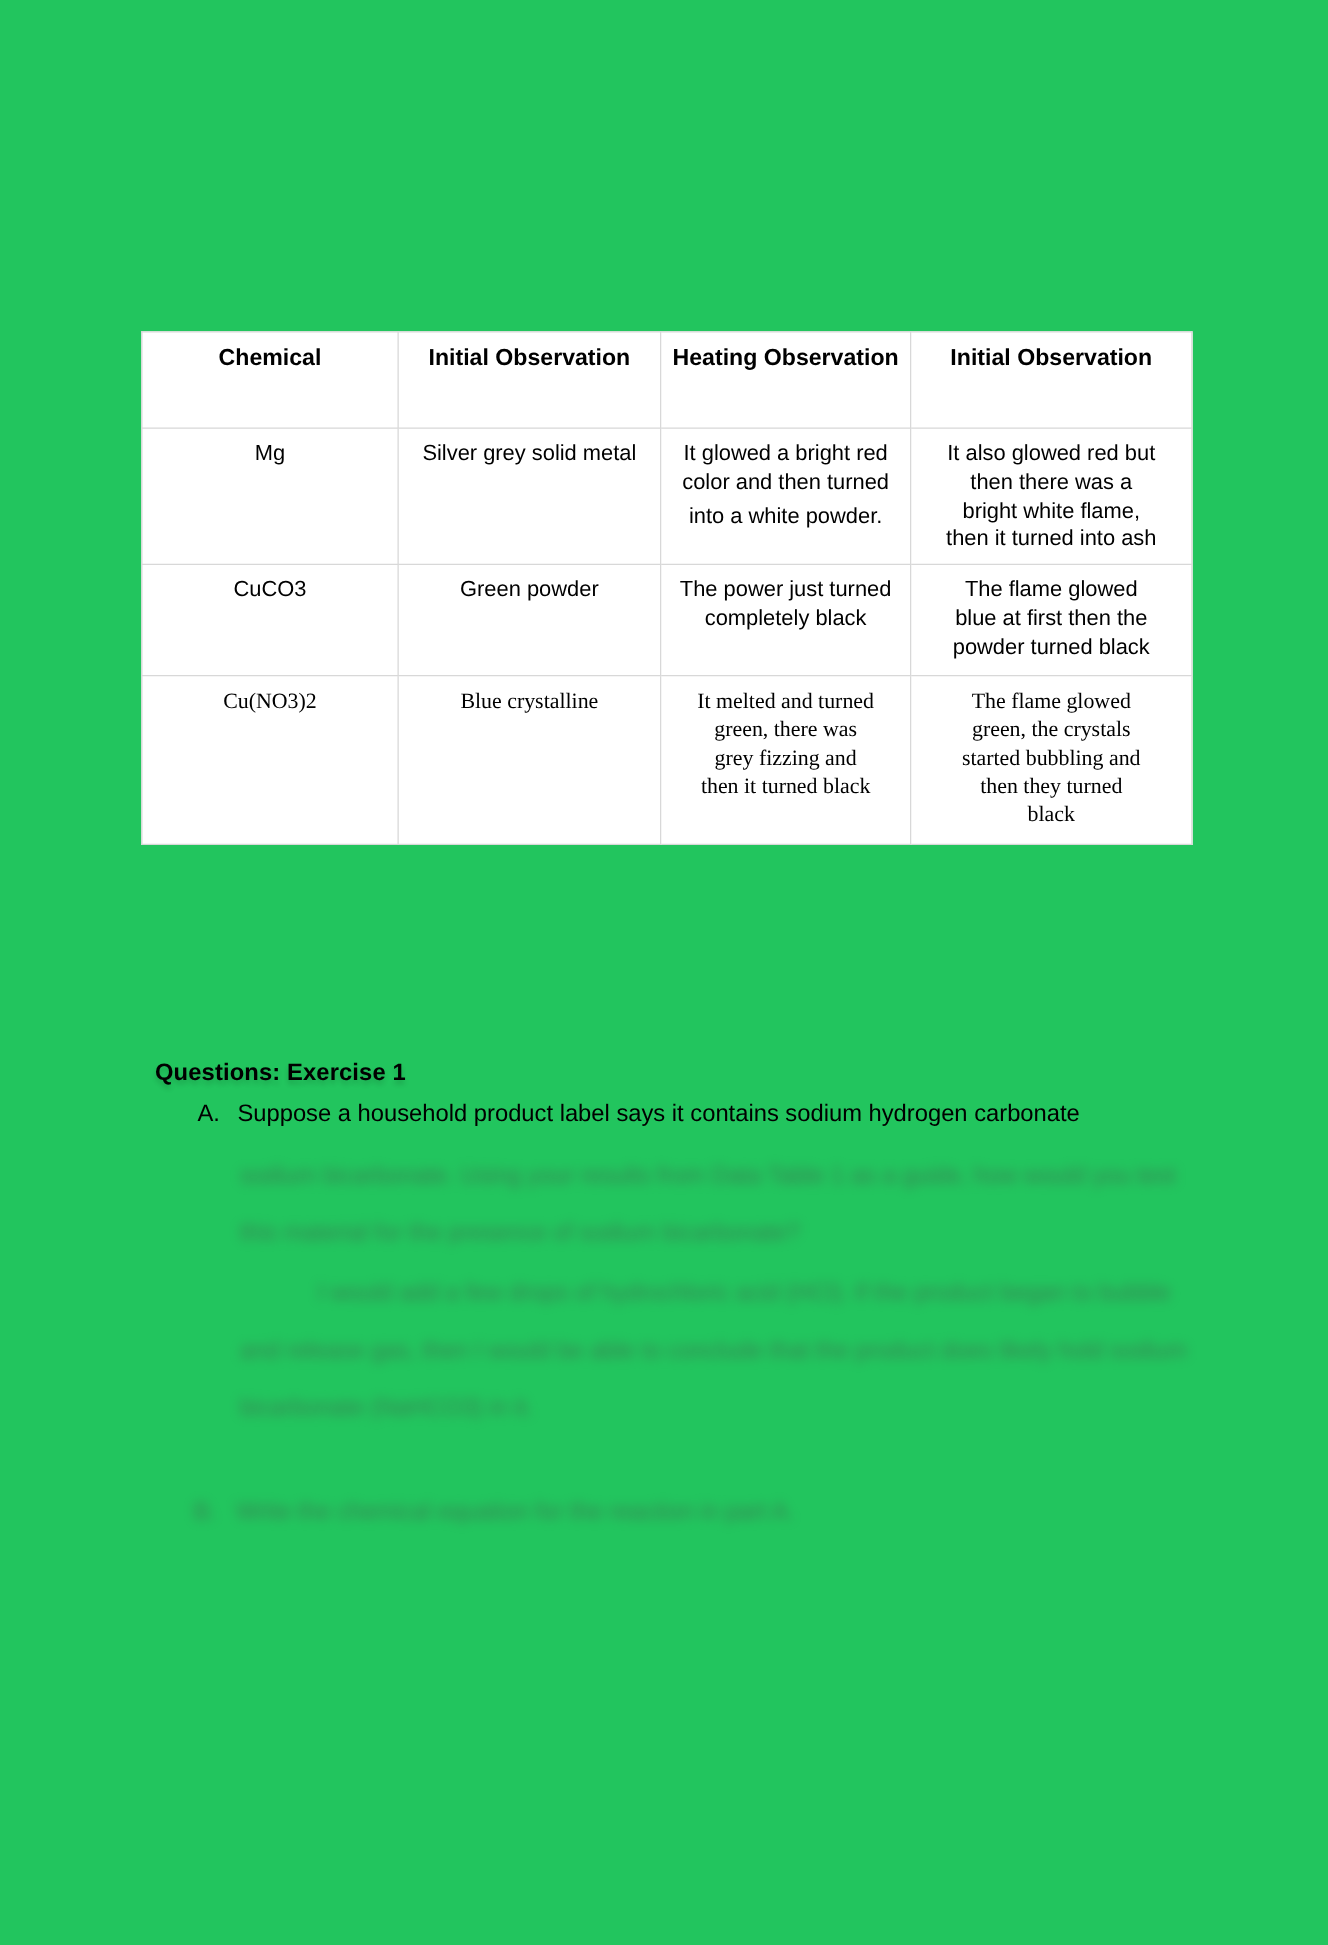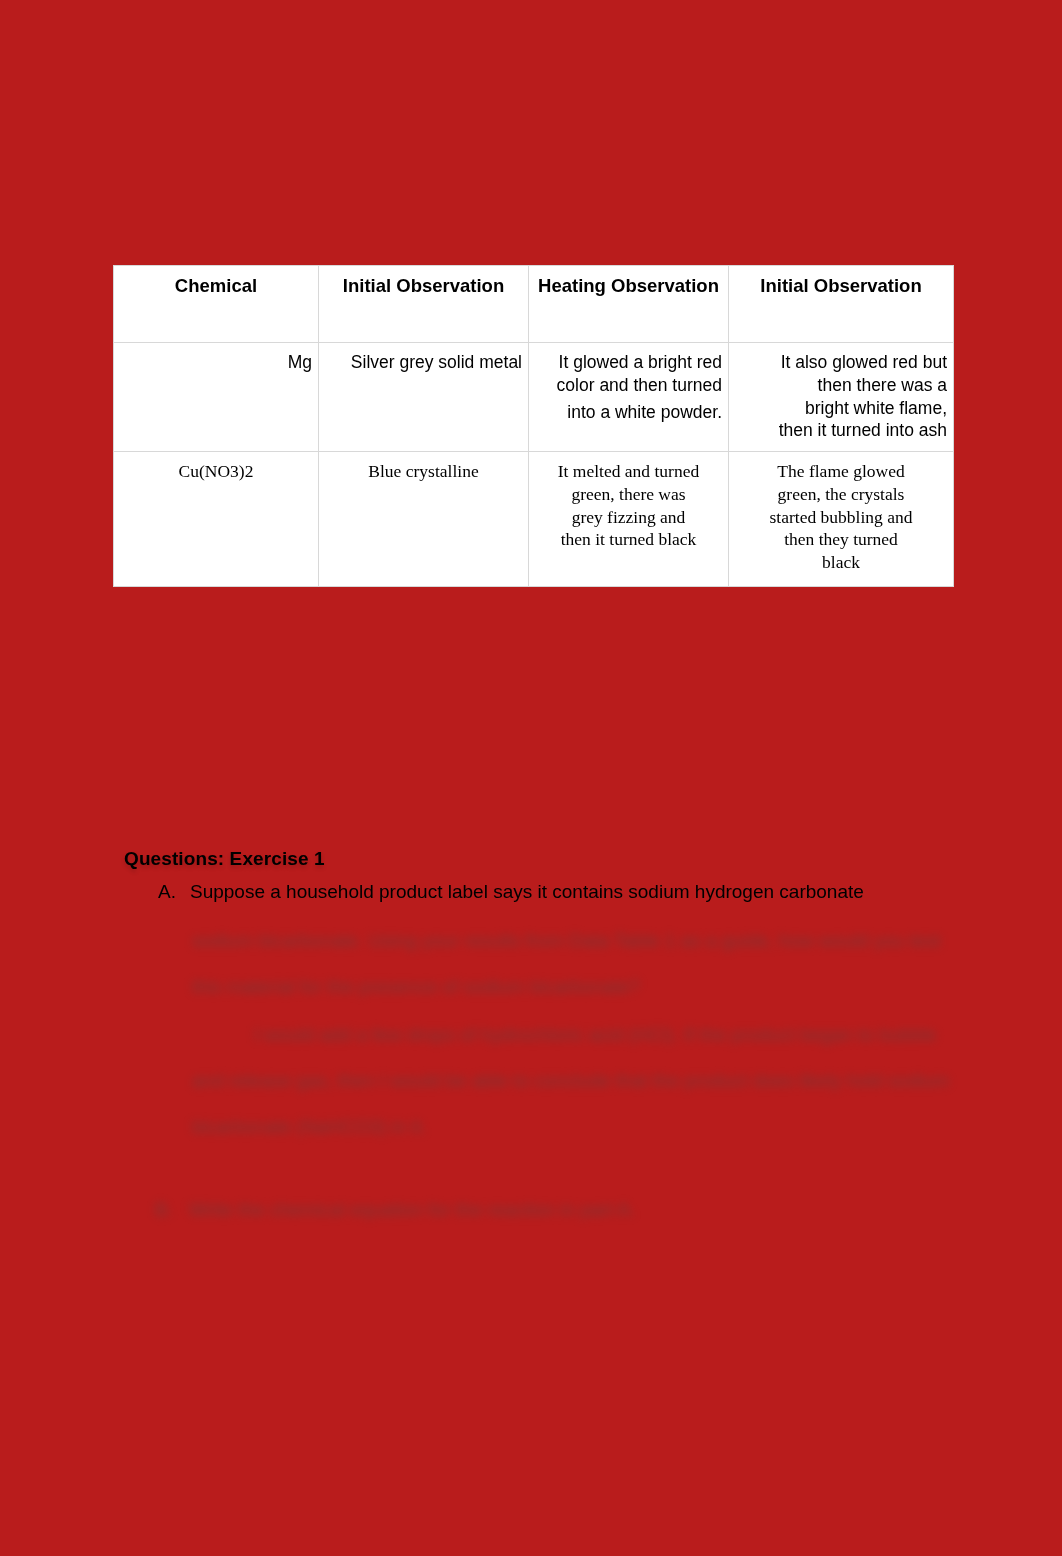--- a/index.html
+++ b/index.html
@@ -13,21 +13,21 @@
     height: 1556px;
     position: relative;
     font-family: "Liberation Sans", sans-serif;
     color: #000000;
     overflow: hidden;
   }
 
   .page {
     position: absolute;
     inset: 0;
-    background: #b91c1c;
+    background: #22c55e;
   }
 
   
   .obs-table-wrap {
     position: absolute;
     left: 113px;
     top: 265px;
     width: 840px;
   }
   table.obs-table {
@@ -56,21 +56,21 @@
   .col-heat   { width: 200px; }
   .col-burn   { width: 225px; }
 
   td.chem-name {
     font-weight: bold;
     font-size: 19px;
   }
 
   
   tr.r-head td, tr.r-head th { height: 64px; }
-  tr.r-1 td { height: 96px; text-align: right; }
+  tr.r-1 td { height: 96px; }
   tr.r-2 td { height: 76px; }
   tr.r-3 td { height: 76px; }
   tr.r-4 td { height: 122px; font-family: Liberation Serif, serif; }
 
   .cell-line { display: block; }
   .cell-line.loose { margin-top: 4px; }
 
   
   .q-heading {
     position: absolute;
@@ -156,20 +156,33 @@
             <span class="cell-line">color and then turned</span>
             <span class="cell-line loose">into a white powder.</span>
           </td>
           <td>
             <span class="cell-line">It also glowed red but</span>
             <span class="cell-line">then there was a</span>
             <span class="cell-line">bright white flame,</span>
             <span class="cell-line">then it turned into ash</span>
           </td>
         </tr>
+        <tr class="r-3">
+          <td class="chem-name">CuCO3</td>
+          <td>Green powder</td>
+          <td>
+            <span class="cell-line">The power just turned</span>
+            <span class="cell-line">completely black</span>
+          </td>
+          <td>
+            <span class="cell-line">The flame glowed</span>
+            <span class="cell-line">blue at first then the</span>
+            <span class="cell-line">powder turned black</span>
+          </td>
+        </tr>
         <tr class="r-4">
           <td class="chem-name">Cu(NO3)2</td>
           <td>Blue crystalline</td>
           <td>
             <span class="cell-line">It melted and turned</span>
             <span class="cell-line">green, there was</span>
             <span class="cell-line">grey fizzing and</span>
             <span class="cell-line">then it turned black</span>
           </td>
           <td>

